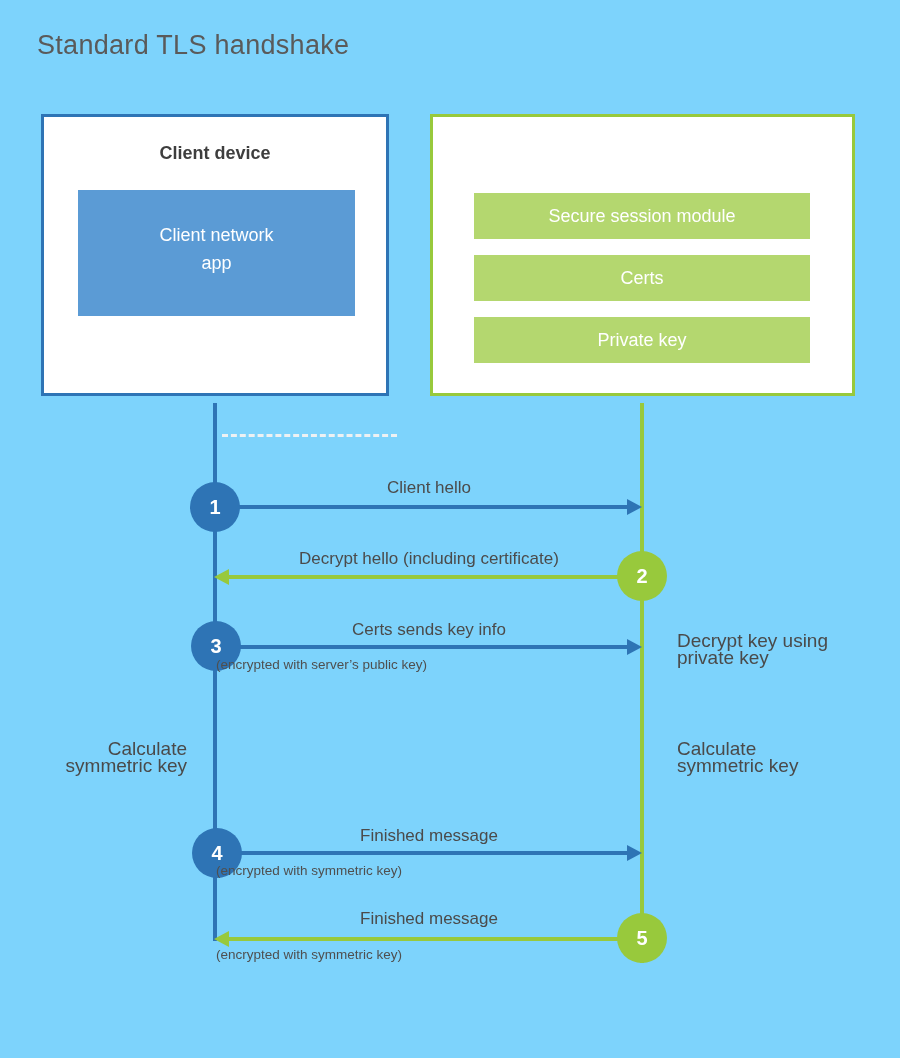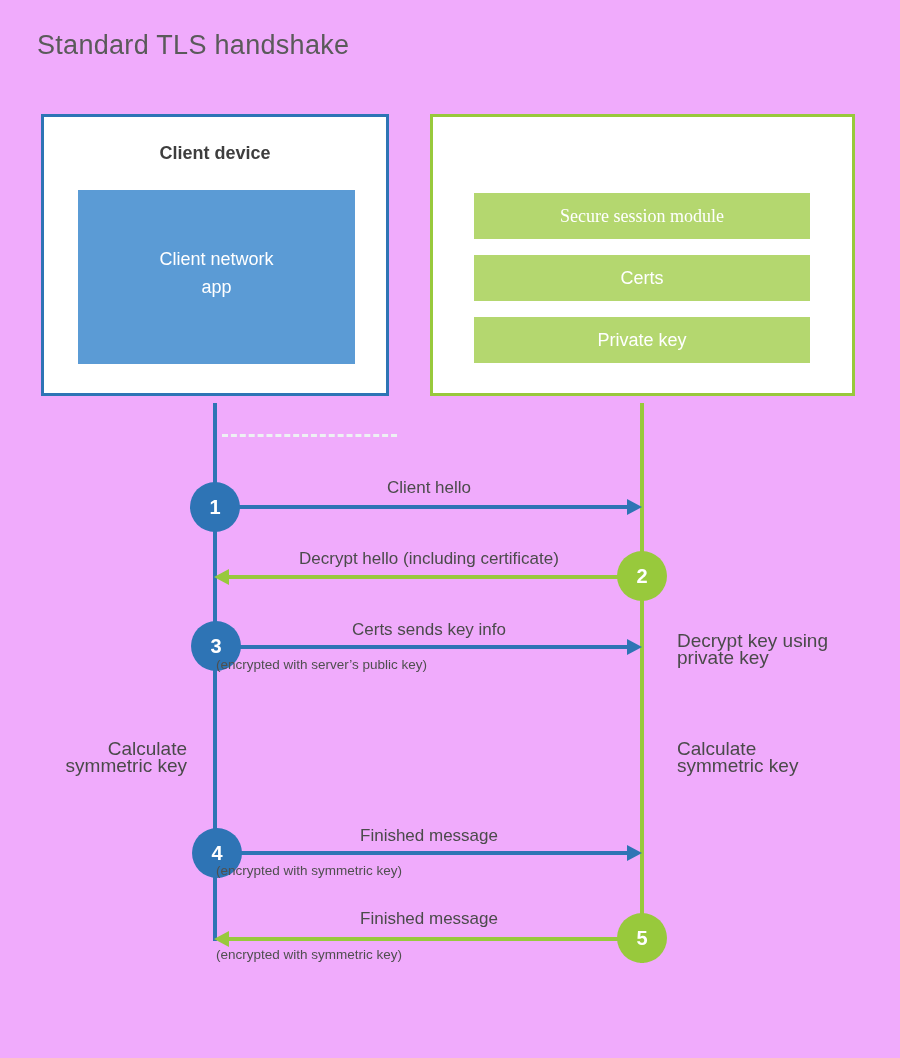--- a/index.html
+++ b/index.html
@@ -1,39 +1,39 @@
 <!DOCTYPE html>
 <html style="--blue: #2e74b5; --blue-fill: #5b9bd5; --green: #98c93c; --green-fill: #b4d76f;"><head>
 <meta charset="utf-8">
 <style>
   html,body { margin:0; padding:0; background:#ffffff; }
   #stage {
-    position:relative; width:900px; height:1058px; background:#f0abfc;
+    position:relative; width:900px; height:1058px; background:#7dd3fc;
     font-family:"Liberation Sans", sans-serif; overflow:hidden;
   }
   .title {
     position:absolute; left:37px; top:30px;
     font-size:27px; font-weight:300; letter-spacing:0.3px; color:#5a5a5a;
   }
   .entity-box { position:absolute; top:114px; height:282px; box-sizing:border-box; background:#fff; }
   .client-box { left:41px; width:348px; border:3px solid var(--blue); }
   .server-box { left:430px; width:425px; border:3px solid var(--green); }
   .box-header { margin-top:26px; text-align:center; font-size:18px; font-weight:bold; color:#3e3e3e; }
   .app-box {
-    position:absolute; left:34px; top:73px; width:277px; height:174px;
+    position:absolute; left:34px; top:73px; width:277px; height:126px;
     background:var(--blue-fill); color:#ffffff; font-size:18px; line-height:1.55;
     display:flex; align-items:center; justify-content:center; text-align:center;
     white-space:pre-line; padding-bottom:6px; box-sizing:border-box;
   }
   .bar {
     position:absolute; left:41px; width:336px; height:46px;
     background:var(--green-fill); color:#ffffff; font-size:18px;
     display:flex; align-items:center; justify-content:center;
   }
-  .bar1 { top:76px;font-family:Liberation Serif, serif; } .bar2 { top:138px; } .bar3 { top:200px; }
+  .bar1 { top:76px; } .bar2 { top:138px; } .bar3 { top:200px; }
   .lifeline { position:absolute; width:4px; }
   .lifeline-blue  { left:213px; top:403px; height:538px; background:var(--blue); }
   .lifeline-green { left:640px; top:403px; height:560px; background:var(--green); }
   .ghost-dashes { position:absolute; left:222px; top:434px; width:175px; height:0;
     border-top:3px dashed #edf1f3; }
   .circle {
     position:absolute; width:50px; height:50px; border-radius:50%;
     color:#ffffff; font-weight:bold; font-size:20px;
     display:flex; align-items:center; justify-content:center;
   }

